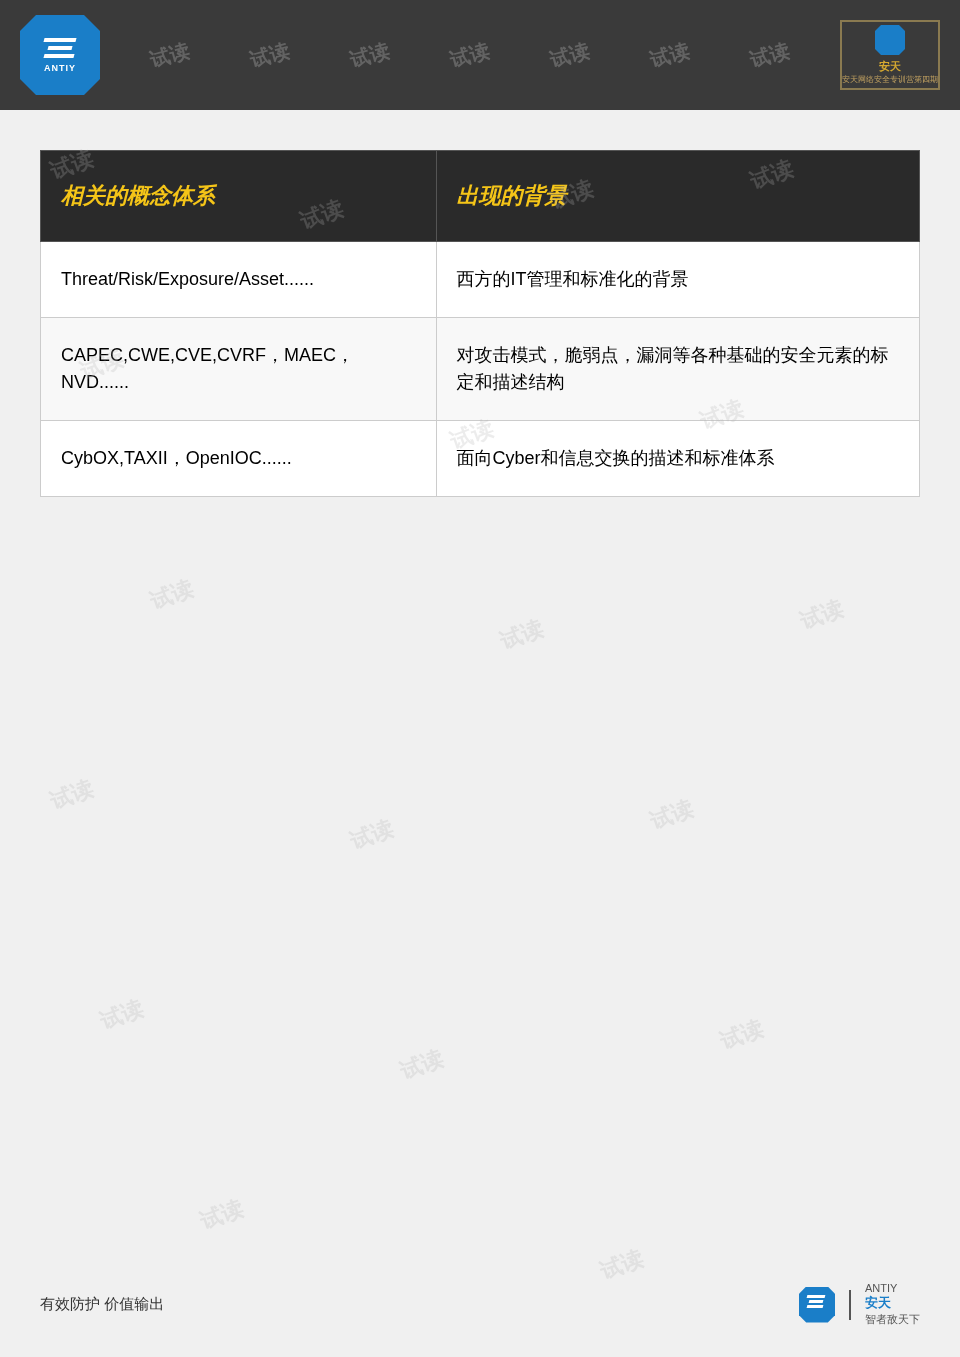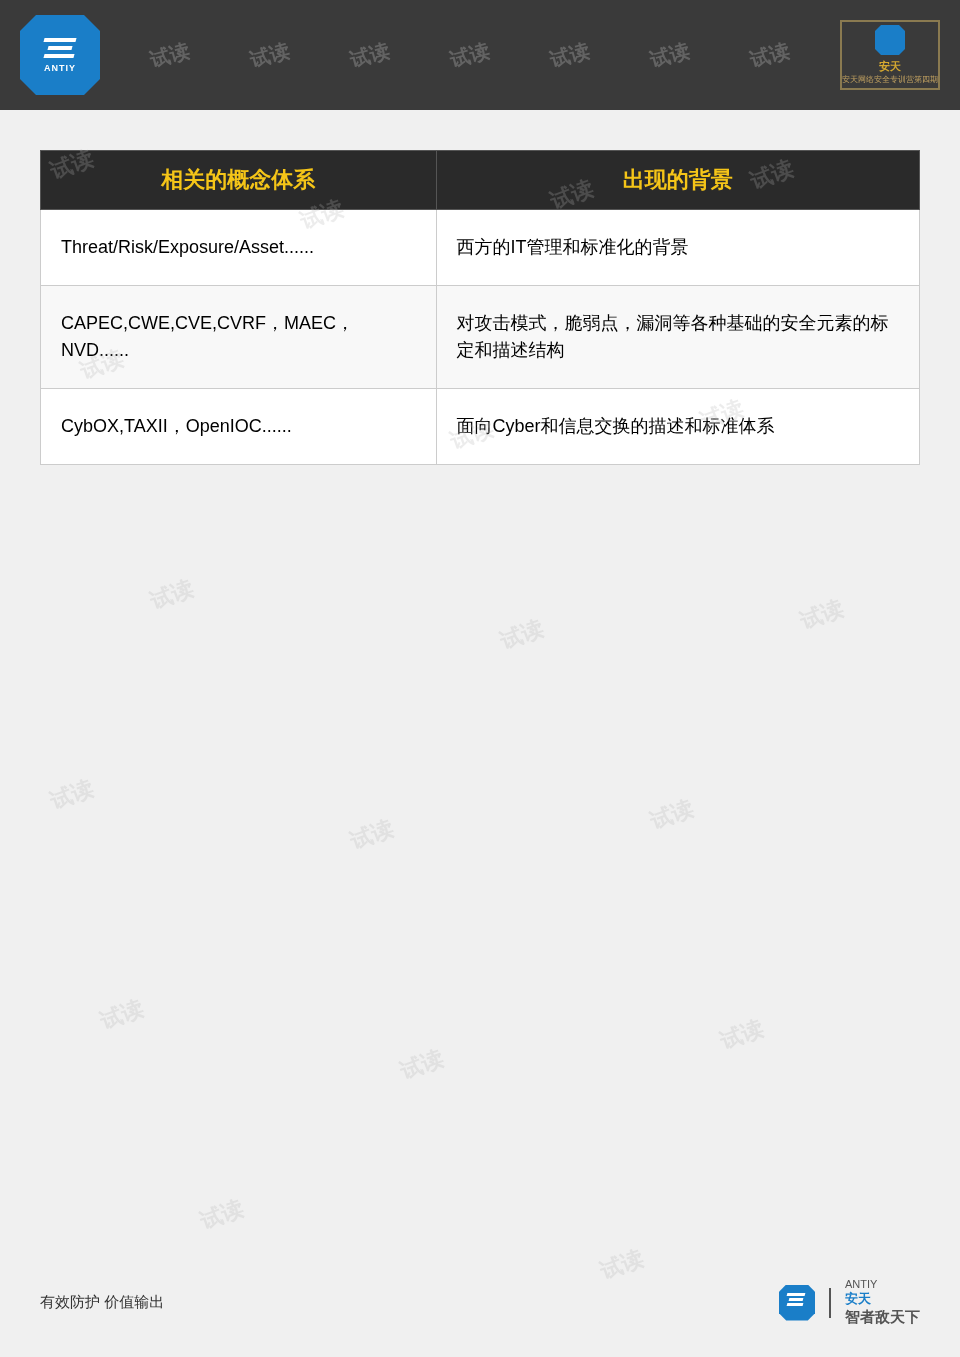--- a/index.html
+++ b/index.html
@@ -125,23 +125,24 @@
     .data-table {
       width: 100%;
       border-collapse: collapse;
       border: 1px solid #555;
     }
     .data-table th {
       background: #2a2a2a;
       color: #f5c518;
       font-size: 22px;
       font-weight: bold;
-      padding: 14px 20px;
-      text-align: center;
+      padding: 30px 20px;
+      text-align: left;
       border: 1px solid #555;
+      font-style: italic;
     }
     .data-table td {
       padding: 24px 20px;
       border: 1px solid #ccc;
       font-size: 18px;
       vertical-align: top;
       background: white;
       line-height: 1.5;
     }
     .data-table tr:nth-child(even) td {
@@ -282,16 +283,16 @@
       <div class="footer-brand-logo-inner">
         <div class="footer-logo-line"></div>
         <div class="footer-logo-line"></div>
         <div class="footer-logo-line"></div>
       </div>
     </div>
     <div class="footer-divider"></div>
     <div style="display:flex;flex-direction:column;align-items:flex-start;">
       <span style="font-size:11px;color:#555;">ANTIY</span>
       <span style="font-size:13px;color:#1a7ec8;font-weight:bold;">安天</span>
-      <span style="font-size:15px;color:#555;font-weight:bold;">智者敌天下</span>
+      <span style="font-size:11px;color:#555;">智者敌天下</span>
     </div>
   </div>
 </div>
 
 </body></html>

